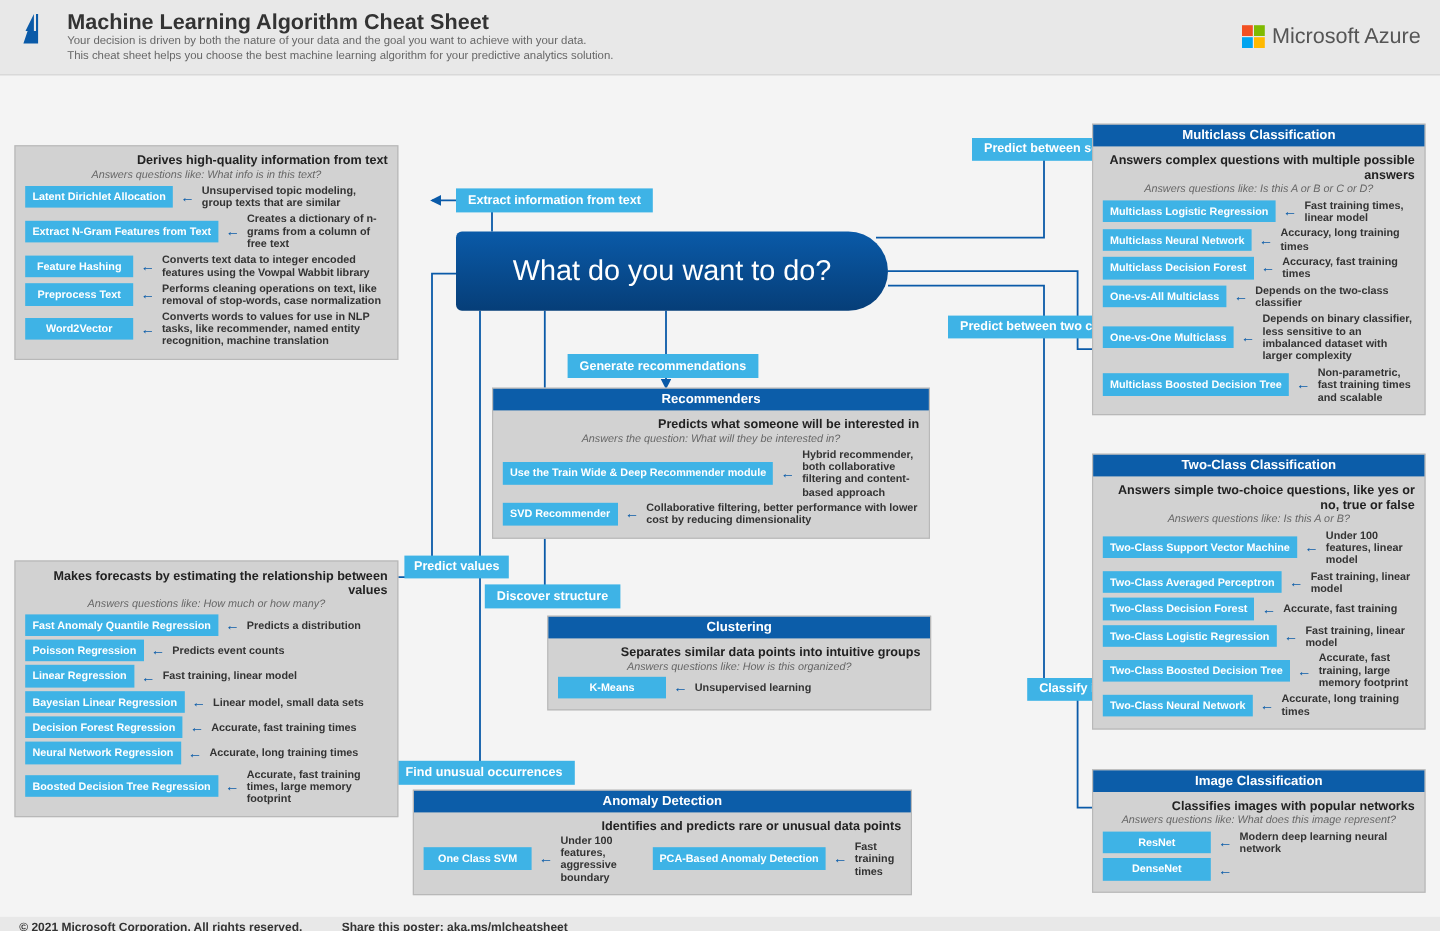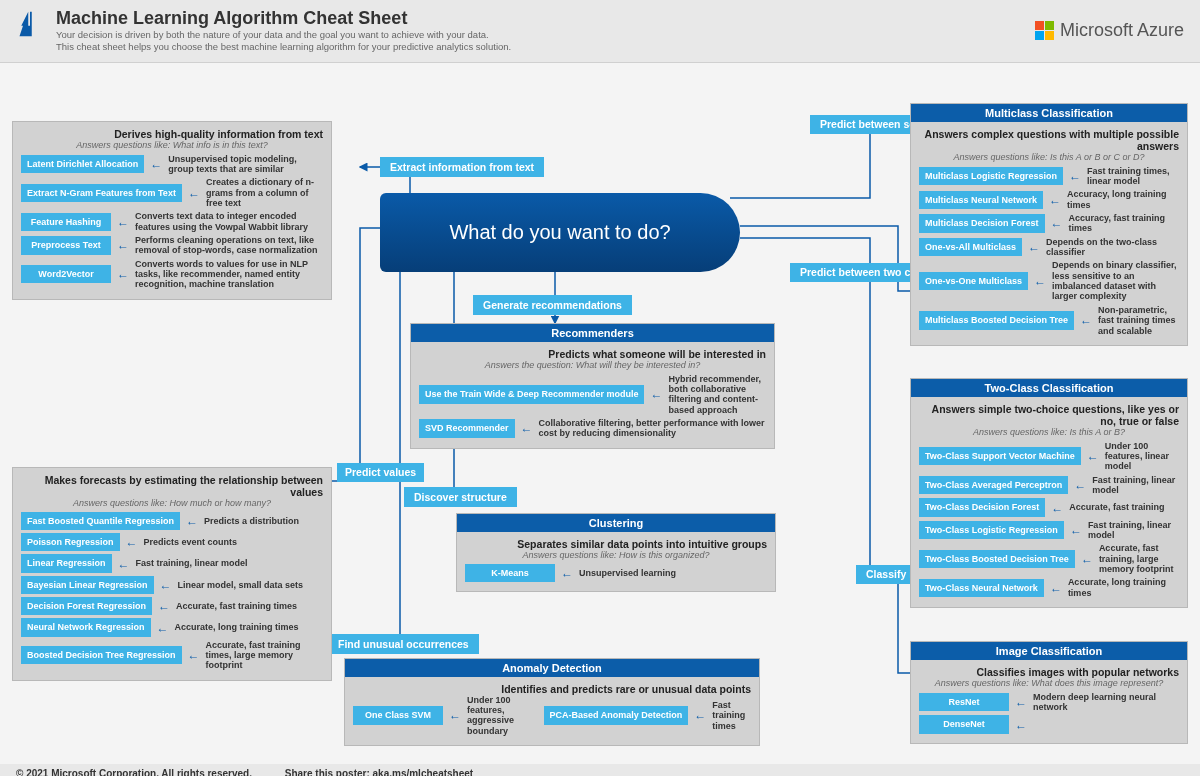--- a/index.html
+++ b/index.html
@@ -19,21 +19,21 @@
 .cat-box { position: absolute; background: #d2d2d2; border: 1px solid #b8b8b8; padding: 0; }
 .cat-title { background: #0c5da9; color: #fff; text-align: center; font-weight: 700; font-size: 11px; padding: 3px; }
 .cat-body { padding: 6px 8px; }
 .cat-sub { font-weight: 700; font-size: 10.5px; text-align: right; color: #222; }
 .cat-q { font-style: italic; font-size: 9px; text-align: center; color: #666; margin-bottom: 4px; }
 .algo-row { display: flex; align-items: center; gap: 6px; margin-bottom: 3px; }
 .algo-chip { background: #3eb3e6; color: #fff; font-weight: 600; font-size: 9px; padding: 4px 6px; min-width: 90px; text-align: center; line-height: 1.15; }
 .algo-arrow { color: #0c5da9; font-size: 12px; }
 .algo-desc { font-size: 9px; font-weight: 600; color: #333; line-height: 1.15; flex: 1; }
 
-.hub { position: absolute; left: 380px; top: 130px; width: 360px; height: 79px; background: linear-gradient(#0a5aa8,#063e78); color: #fff; font-size: 20px; display: flex; align-items: center; justify-content: center; border-radius: 6px 40px 40px 6px; }
+.hub { position: absolute; left: 380px; top: 130px; width: 360px; height: 66px; background: linear-gradient(#0a5aa8,#063e78); color: #fff; font-size: 24px; display: flex; align-items: center; justify-content: center; border-radius: 6px 40px 40px 6px; }
 
 .action-label { position: absolute; background: #3eb3e6; color: #fff; font-weight: 600; font-size: 10.5px; padding: 4px 10px; text-align: center; }
 
 svg.lines { position: absolute; top: 0; left: 0; pointer-events: none; }
 .arrow-line { stroke: #0a5aa8; stroke-width: 1.5; fill: none; }
 </style>
 </head>
 <body>
 
 <div class="header">
@@ -120,21 +120,21 @@
         </div>
   </div>
 </div>
 
 <div class="cat-box" style="left:12px;top:404px;width:320px;">
   <div class="cat-body">
     <div class="cat-sub">Makes forecasts by estimating the relationship between values</div>
     <div class="cat-q">Answers questions like: How much or how many?</div>
     <div>
           <div class="algo-row">
-            <div class="algo-chip">Fast Boosted Quantile Regression</div>
+            <div class="algo-chip">Fast Anomaly Quantile Regression</div>
             <div class="algo-arrow">←</div>
             <div class="algo-desc">Predicts a distribution</div>
           </div>
           <div class="algo-row">
             <div class="algo-chip">Poisson Regression</div>
             <div class="algo-arrow">←</div>
             <div class="algo-desc">Predicts event counts</div>
           </div>
           <div class="algo-row">
             <div class="algo-chip">Linear Regression</div>

